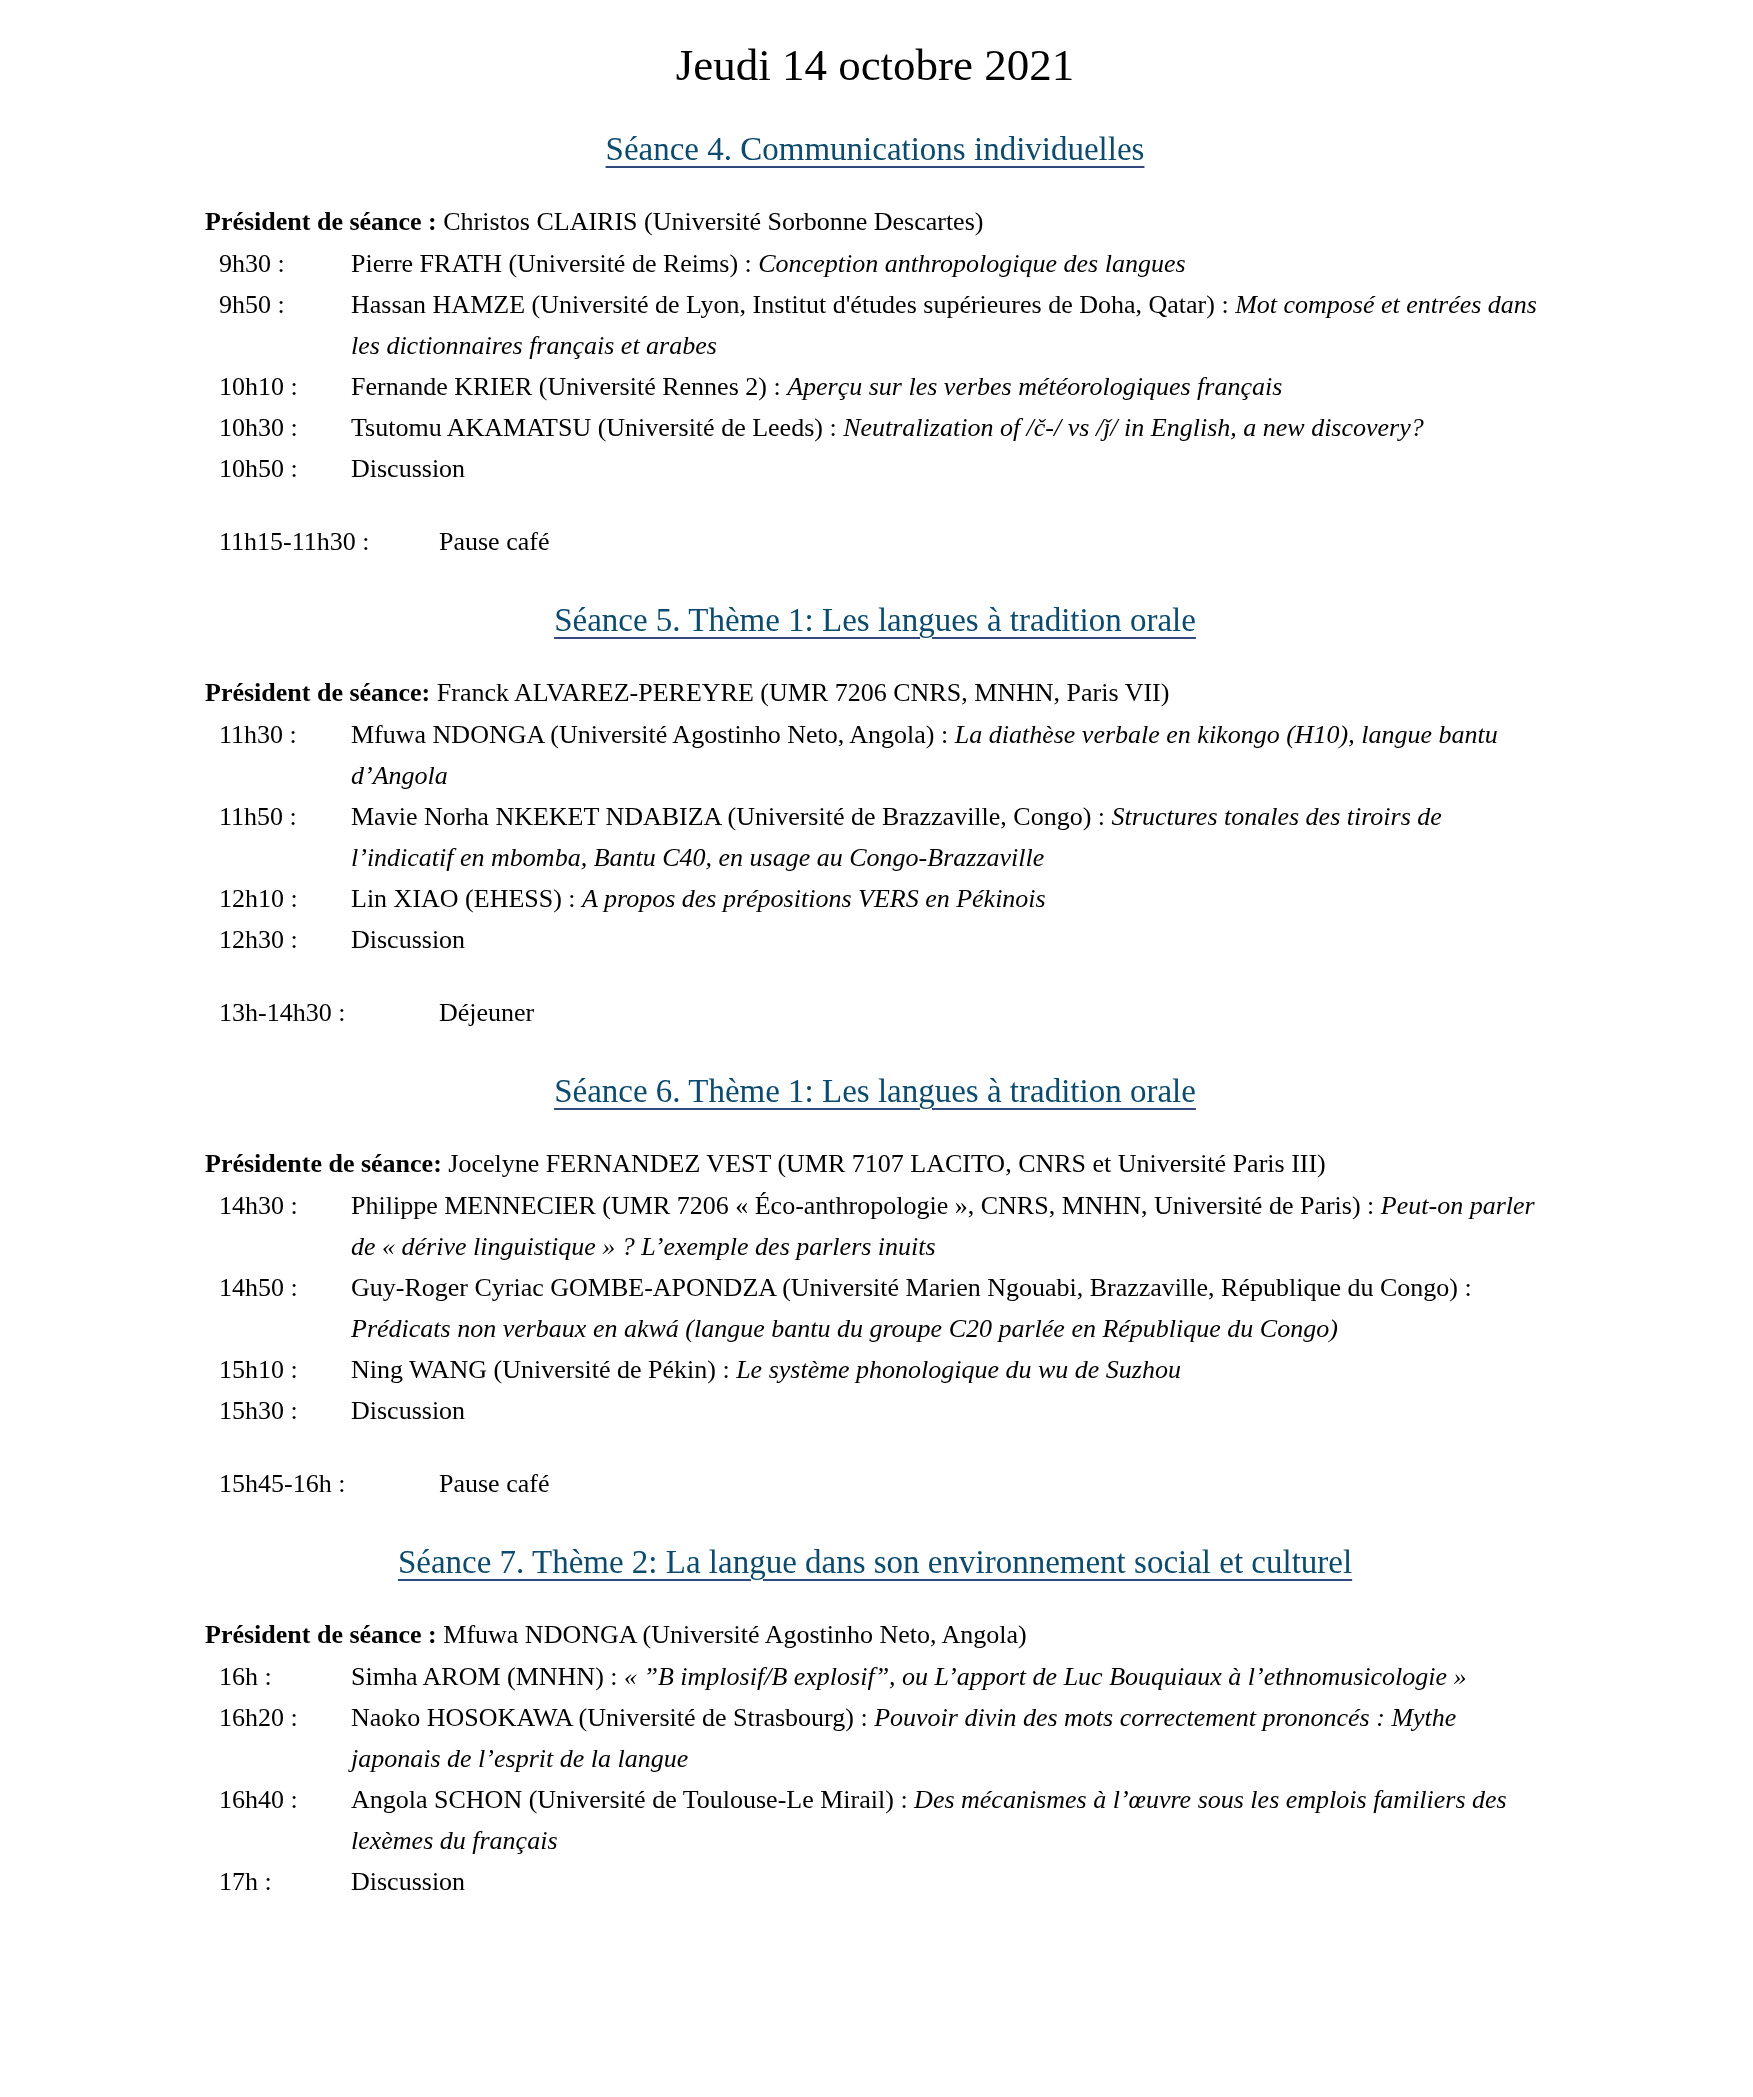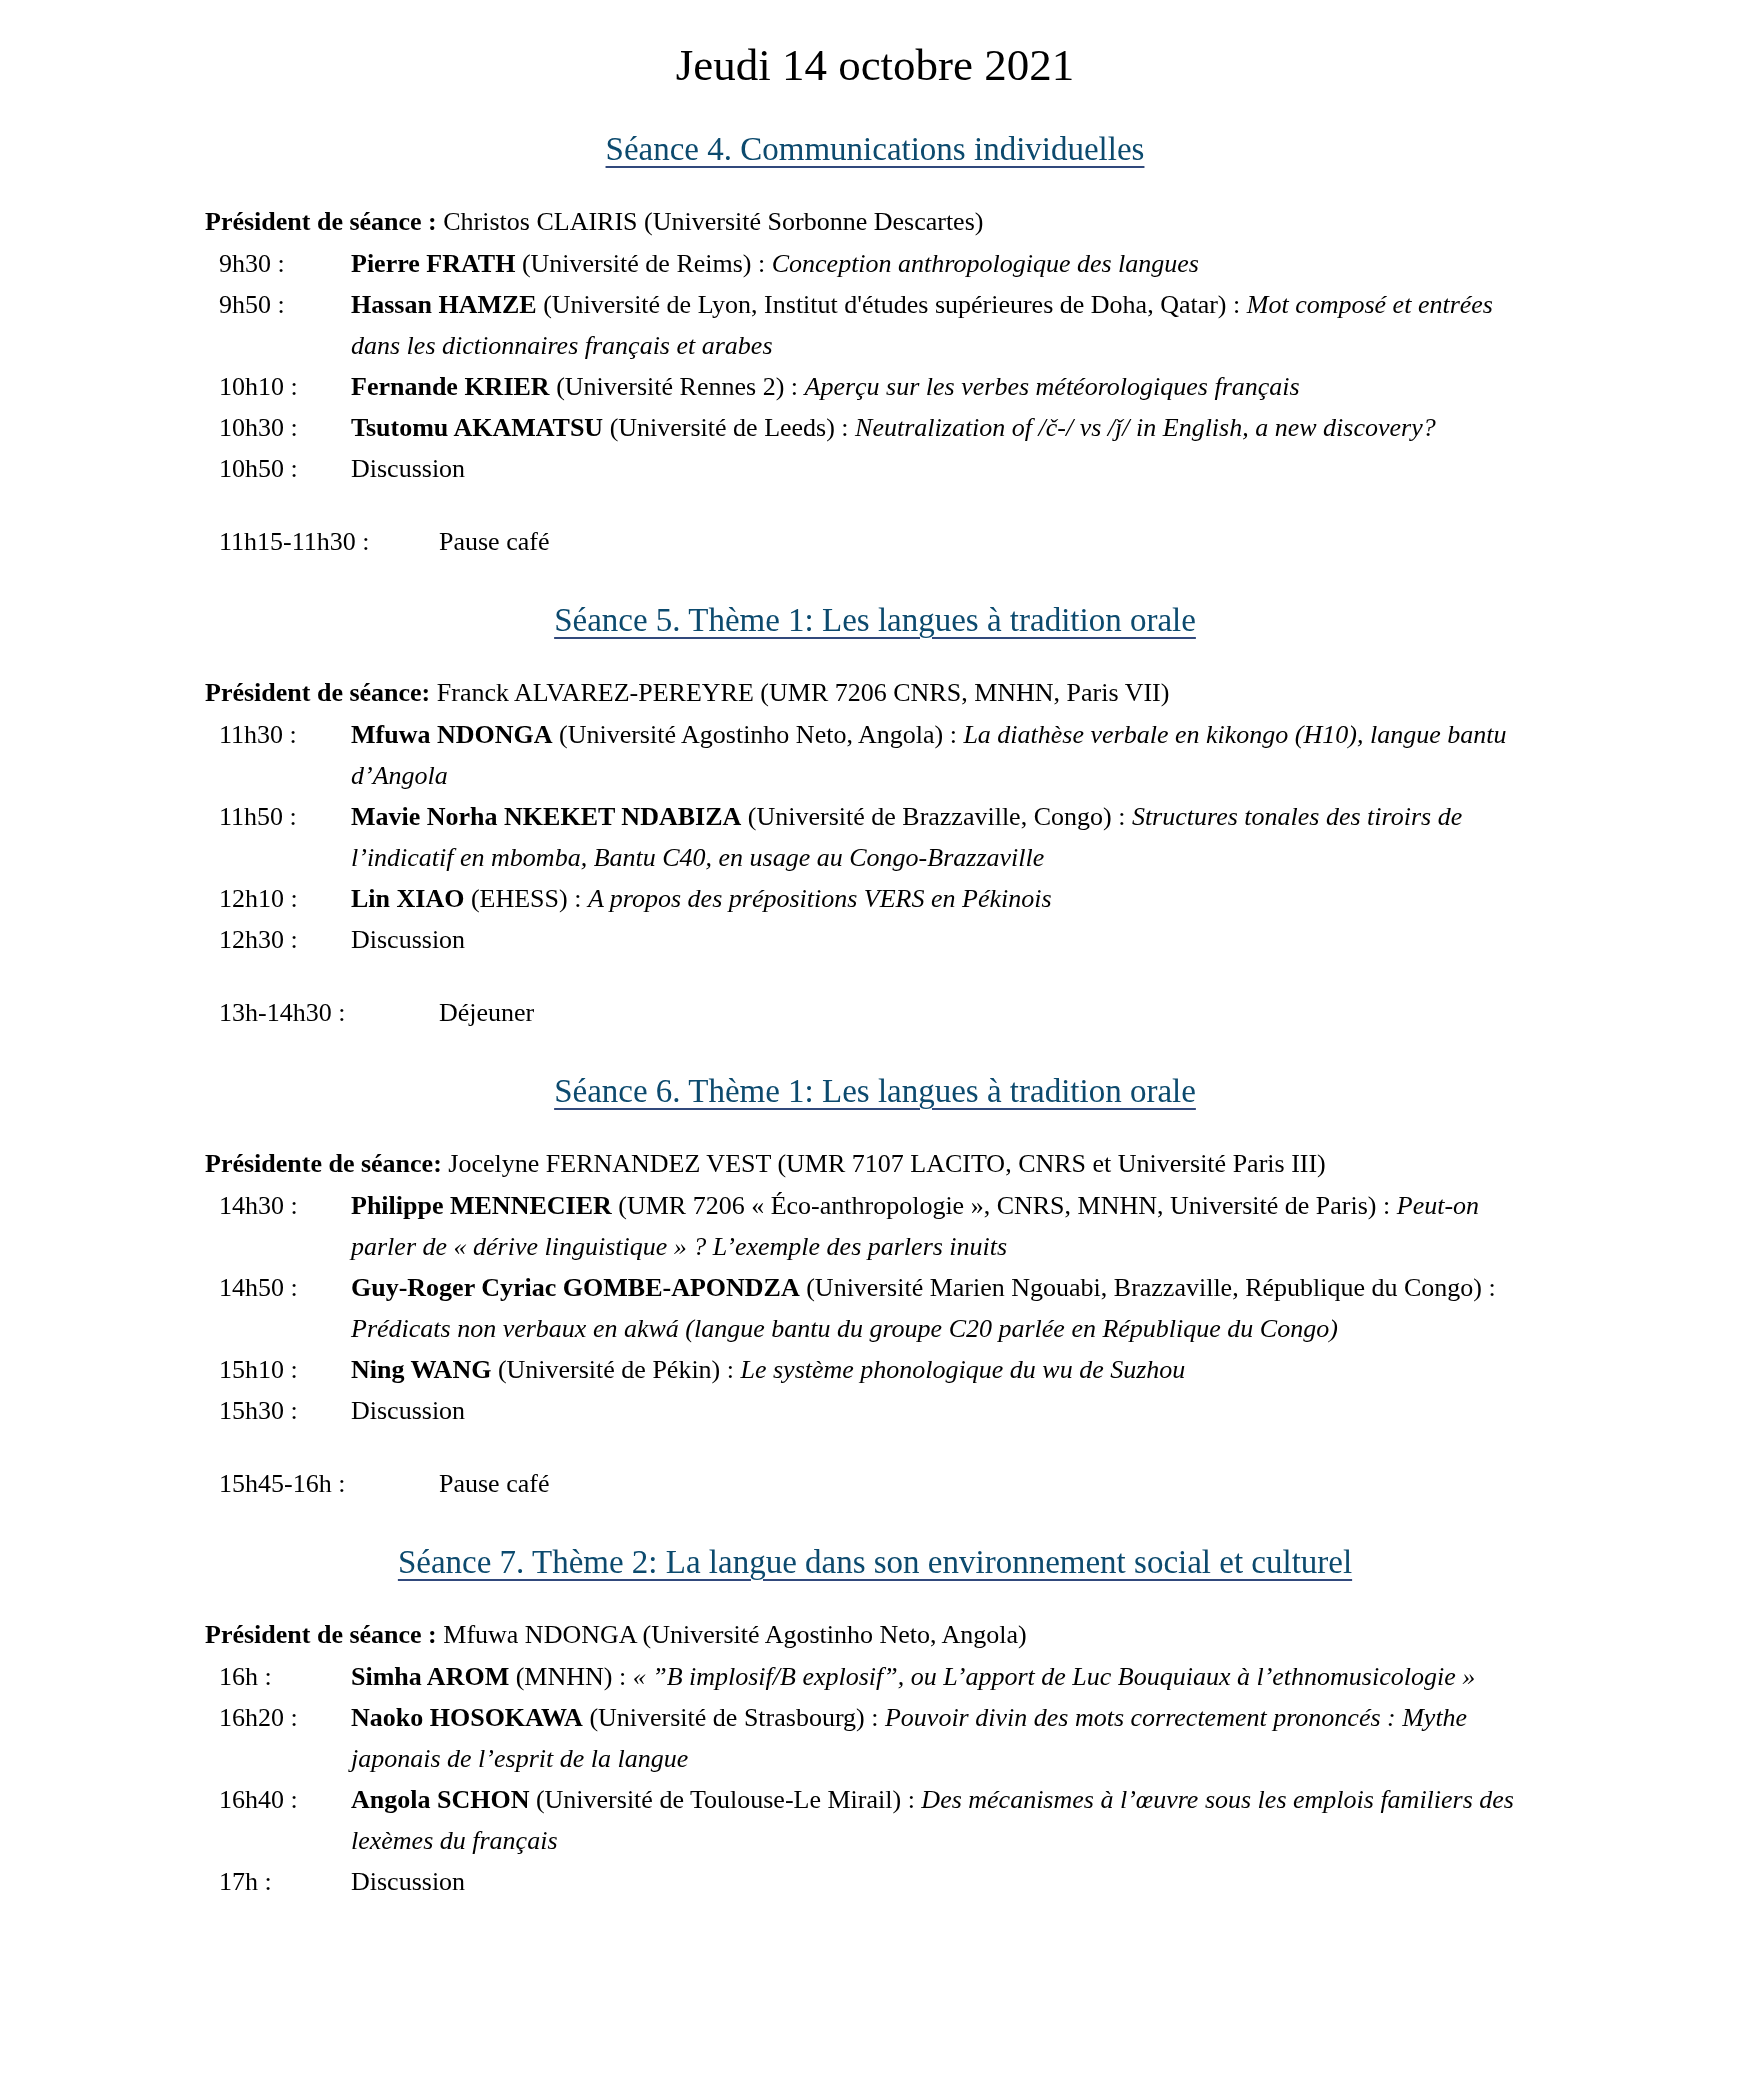--- a/index.html
+++ b/index.html
@@ -49,21 +49,21 @@
     display: flex;
     align-items: baseline;
     padding-left: 14px;
   }
   .item-row .time {
     flex: 0 0 132px;
   }
   .item-row .content {
     flex: 1 1 auto;
   }
-  .content .speaker { font-weight: bold; }
+  .content .speaker { font-weight: normal; }
   .content .talk { font-style: italic; }
   .break-row {
     display: flex;
     align-items: flex-end;
     padding-left: 14px;
     margin-top: 32px;
   }
   .break-row .time {
     flex: 0 0 220px;
   }

